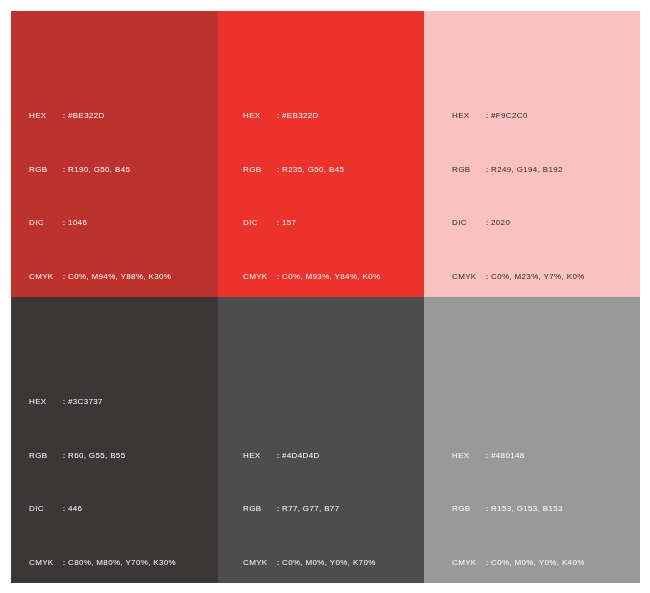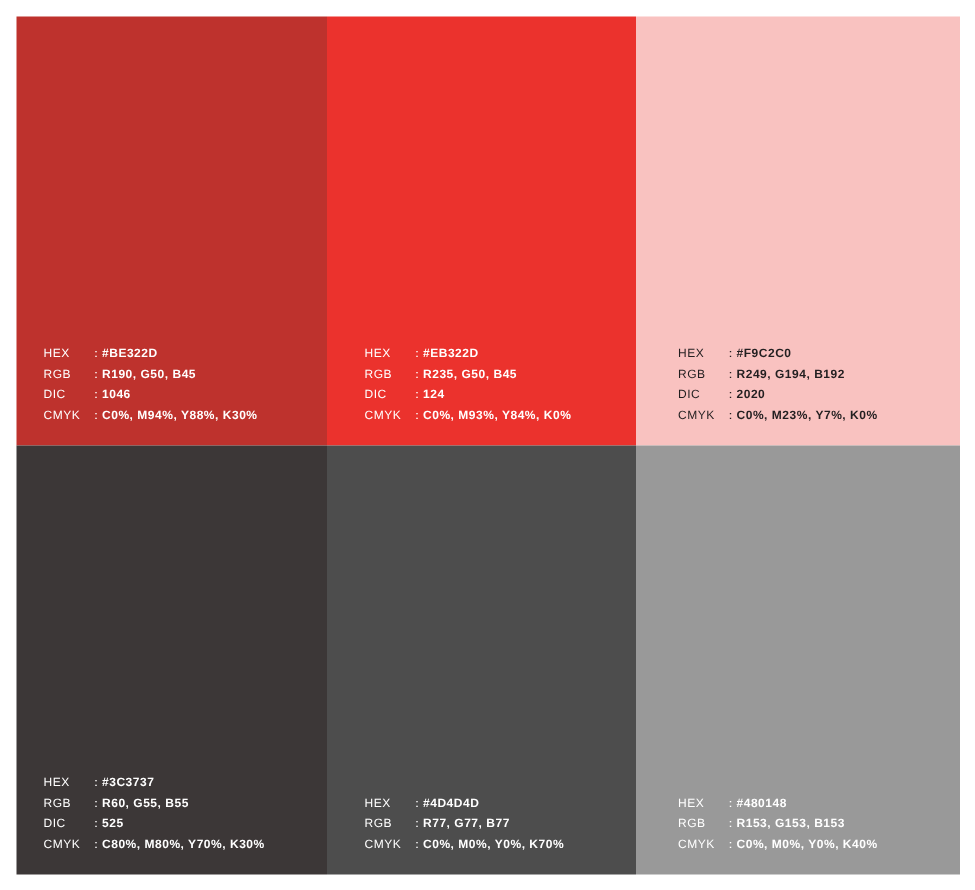--- a/index.html
+++ b/index.html
@@ -54,35 +54,36 @@
   .swatch-col-2 .swatch-info { left: 28px; }
 
   .info-line {
     display: flex;
     flex-direction: row;
     align-items: baseline;
     font-size: 8px;
     line-height: 13.5px;
     letter-spacing: 0.35px;
     white-space: nowrap;
+    margin-top: 40px;
   }
 
   .info-key {
     width: 31px;
     flex: 0 0 31px;
     font-weight: 400;
   }
 
   .info-colon {
     width: 8px;
     flex: 0 0 8px;
   }
 
   .info-val {
-    font-weight: 700;
+    font-weight: 400;
   }
 
   .text-light .info-line { color: #ffffff; }
   .text-dark  .info-line { color: #231f20; }
 </style>
 </head>
 <body>
 
 <div class="palette-page" id="palette-root">
     <div class="palette-row">
@@ -118,21 +119,21 @@
             <span class="info-val">#EB322D</span>
           </div>
           <div class="info-line">
             <span class="info-key">RGB</span>
             <span class="info-colon">：</span>
             <span class="info-val">R235, G50, B45</span>
           </div>
           <div class="info-line">
             <span class="info-key">DIC</span>
             <span class="info-colon">：</span>
-            <span class="info-val">124</span>
+            <span class="info-val">157</span>
           </div>
           <div class="info-line">
             <span class="info-key">CMYK</span>
             <span class="info-colon">：</span>
             <span class="info-val">C0%, M93%, Y84%, K0%</span>
           </div>
         </div>
       </div>
       <div class="swatch swatch-col-2" style="background: rgb(249, 194, 192);">
         <div class="swatch-info text-dark">
@@ -168,21 +169,21 @@
             <span class="info-val">#3C3737</span>
           </div>
           <div class="info-line">
             <span class="info-key">RGB</span>
             <span class="info-colon">：</span>
             <span class="info-val">R60, G55, B55</span>
           </div>
           <div class="info-line">
             <span class="info-key">DIC</span>
             <span class="info-colon">：</span>
-            <span class="info-val">525</span>
+            <span class="info-val">446</span>
           </div>
           <div class="info-line">
             <span class="info-key">CMYK</span>
             <span class="info-colon">：</span>
             <span class="info-val">C80%, M80%, Y70%, K30%</span>
           </div>
         </div>
       </div>
       <div class="swatch swatch-col-1" style="background: rgb(77, 77, 77);">
         <div class="swatch-info text-light">

